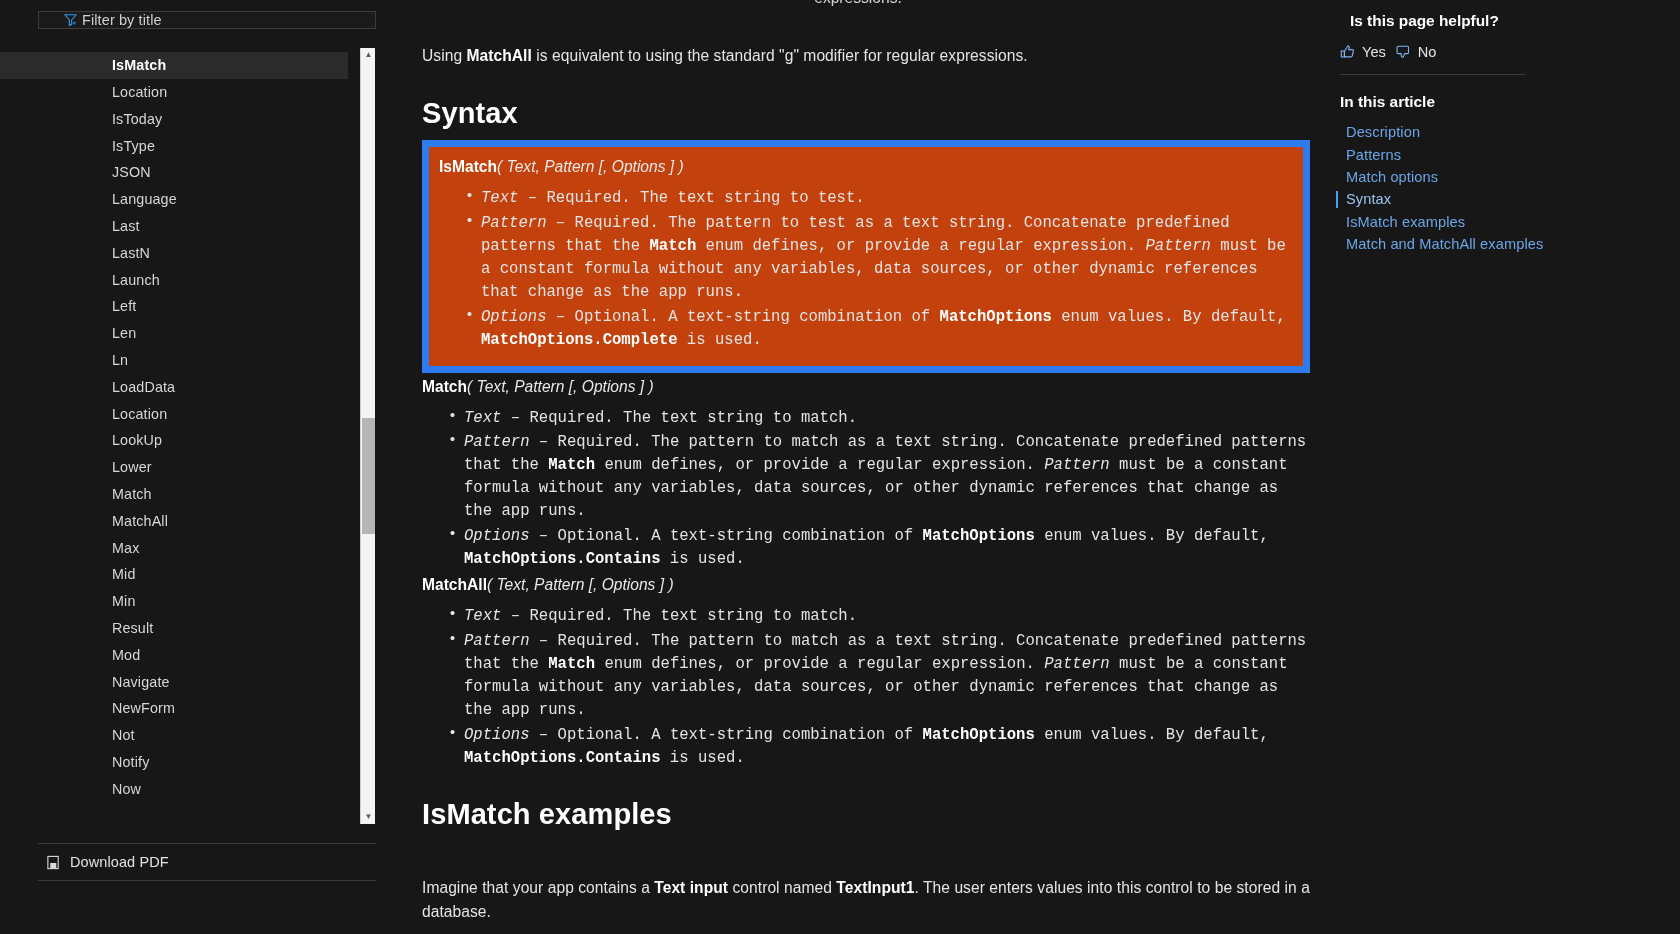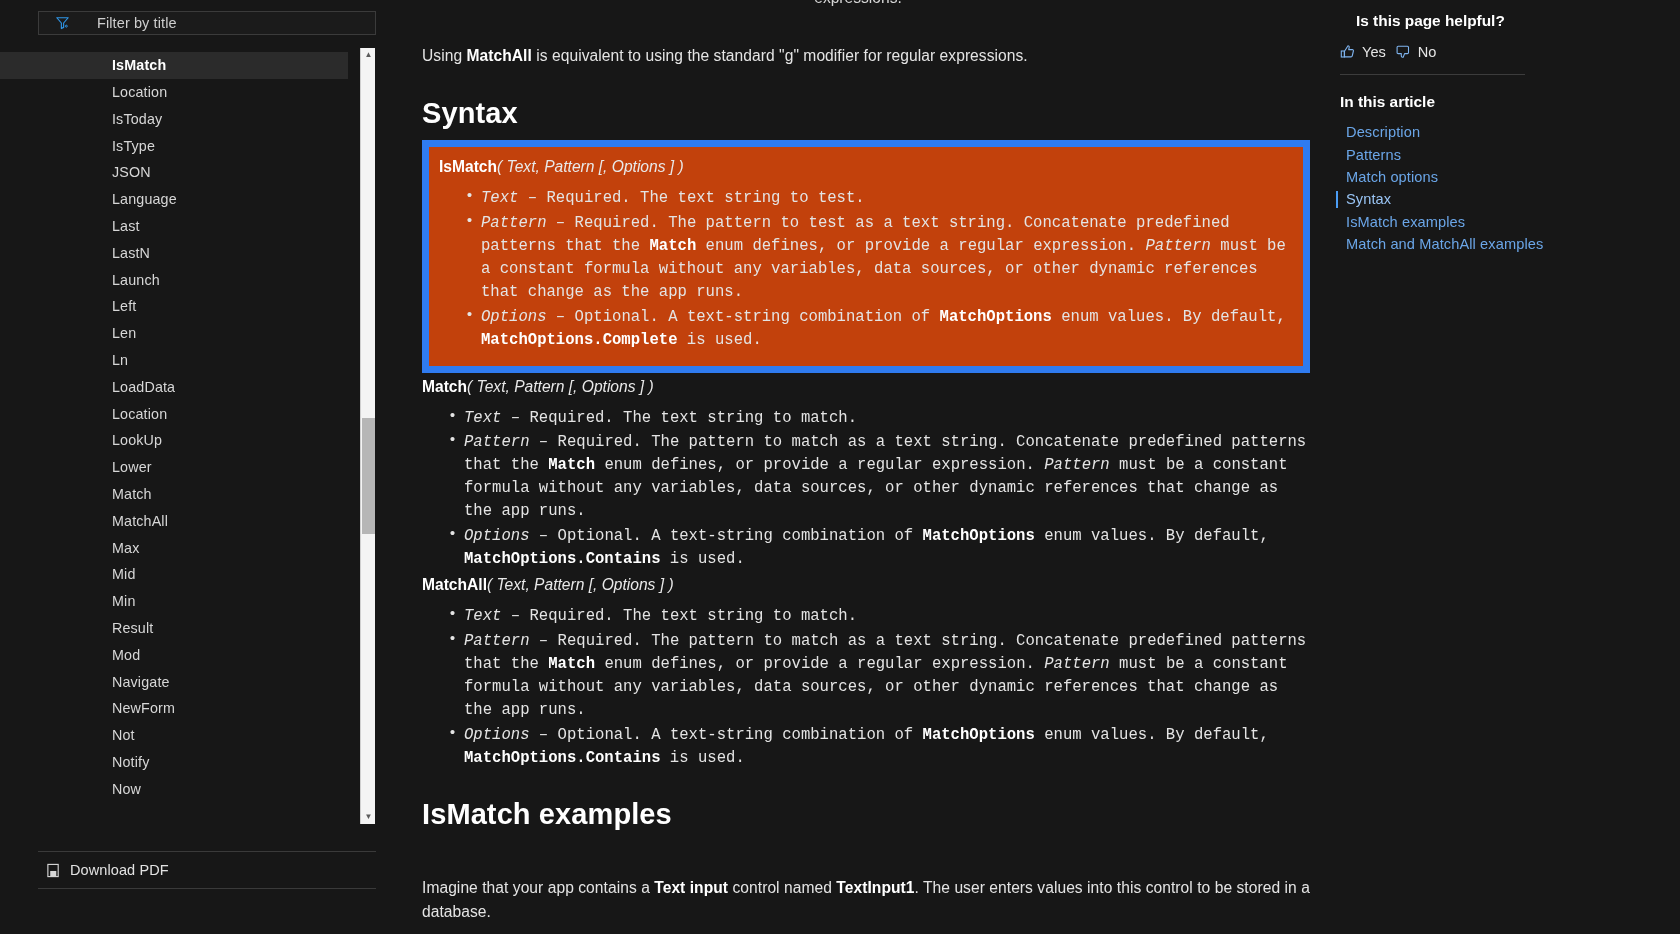--- a/index.html
+++ b/index.html
@@ -21,27 +21,27 @@
   .sidebar {
     position: relative;
     width: 416px;
     height: 934px;
     background: #171717;
     flex: 0 0 416px;
   }
   .filter-wrap {
     position: absolute;
     left: 38px; top: 11px;
-    width: 338px; height: 24px;
+    width: 338px; height: 18px;
     border: 1px solid #3b3b3b;
     background: #1b1b1b;
     display: flex;
     align-items: center;
-    padding: 0 16px;
-    gap: 27px;
+    padding: 0 24px;
+    gap: 4px;
   }
   .funnel-icon { width: 15px; height: 14px; flex: 0 0 15px; display:block; }
   .filter-placeholder {
     font-size: 14.5px;
     color: #cfcfcf;
     letter-spacing: .1px;
     line-height: 1;
   }
 
   .list-clip {
@@ -90,21 +90,21 @@
   .sb-arrow.down { bottom: 0; }
   .sb-thumb {
     position: absolute;
     left: 1px; top: 370px;
     width: 13px; height: 116px;
     background: #b6b6b6;
   }
 
   .pdf-row {
     position: absolute;
-    left: 38px; bottom: 45px;
+    left: 38px; bottom: 53px;
     width: 338px; height: 38px;
     border-top: 1px solid #3a3a3a;
     border-bottom: 1px solid #3a3a3a;
     display: flex;
     align-items: center;
     gap: 9px;
     padding-left: 8px;
   }
   .pdf-icon { width: 15px; height: 15px; display:block; }
   .pdf-label {
@@ -214,21 +214,21 @@
     position: relative;
     width: 352px;
     height: 934px;
     flex: 0 0 352px;
     padding: 12px 20px 0 12px;
   }
   .rail-title {
     font-size: 15.4px;
     font-weight: bold;
     color: #ffffff;
-    margin: 0 0 14px 16px;
+    margin: 0 0 14px 10px;
   }
   .vote-row {
     display: flex;
     align-items: center;
     gap: 0;
     margin-bottom: 14px;
   }
   .vote-btn {
     display: flex;
     align-items: center;

